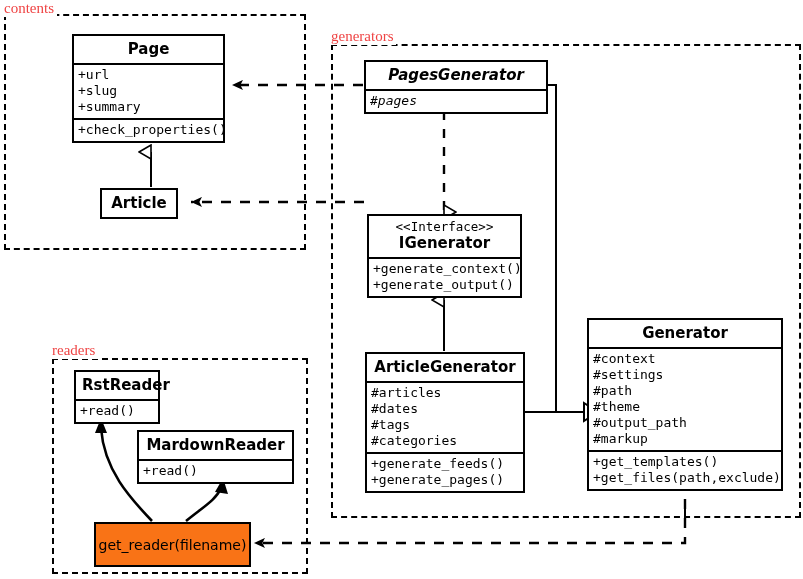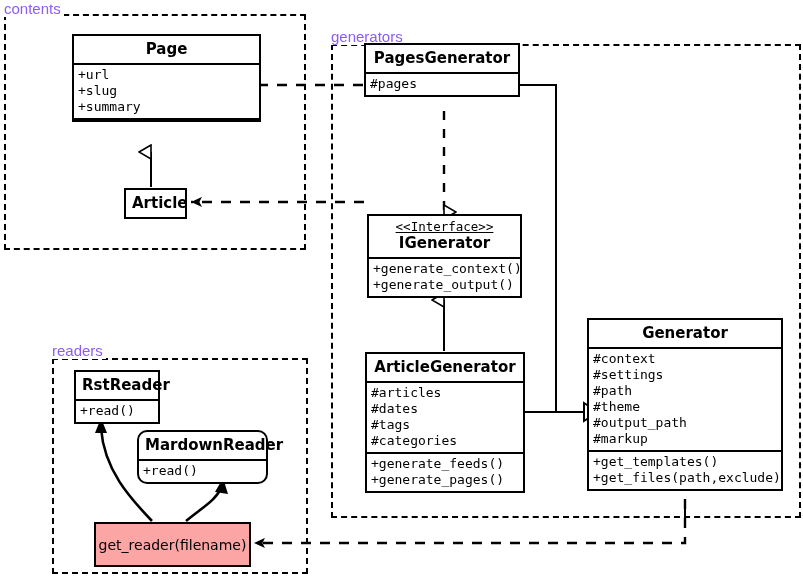--- a/index.html
+++ b/index.html
@@ -33,23 +33,23 @@
     position: absolute;
     box-sizing: border-box;
     border: 2px dashed #000;
     background: transparent;
   }
   .pkg.dashdotdot {
     border-style: dashed;
   }
   .pkg-label {
     position: absolute;
-    font-family: Liberation Sans, sans-serif;
+    font-family: Liberation Serif, serif;
     font-size: 15px;
-    color: #8b5cf6;
+    color: #ef4444;
     background: #ffffff;
     padding: 0 3px 0 2px;
     line-height: 17px;
     white-space: nowrap;
   }
 
   
   .uml {
     position: absolute;
     box-sizing: border-box;
@@ -73,69 +73,68 @@
     white-space: nowrap;
   }
   .uml .stereo {
     font-family: "DejaVu Sans Mono", monospace;
     font-weight: normal;
     font-size: 12.5px;
     text-align: center;
     padding: 3px 6px 0 6px;
     color: #000;
     white-space: nowrap;
-    text-decoration: underline;
   }
   .uml .stereo + .title {
     padding-top: 0px;
   }
   .uml .member {
     font-family: "DejaVu Sans Mono", monospace;
     font-size: 13px;
     line-height: 16px;
     padding: 0 2px 0 4px;
     color: #000;
     white-space: nowrap;
   }
   .uml .sect.members {
     padding: 2px 1px 3px 0;
   }
   .plainbox {
     position: absolute;
     box-sizing: border-box;
     border: 2px solid #000;
-    background: #fca5a5;
+    background: #f97316;
     z-index: 5;
     display: flex;
     align-items: center;
     justify-content: center;
   }
   .plainbox .lbl {
     font-family: "DejaVu Sans", sans-serif;
     font-size: 14px;
     color: #000;
     white-space: nowrap;
   }
 
   
   #pkg-contents { left: 4px;   top: 14px;  width: 302px; height: 236px; }
   #lbl-contents { left: 2px;   top: 0px; }
   #pkg-generators { left: 331px; top: 44px;  width: 470px; height: 474px; }
   #lbl-generators { left: 329px; top: 28px; }
   #pkg-readers { left: 52px;  top: 358px; width: 256px; height: 216px; }
   #lbl-readers { left: 50px;  top: 342px; }
 
-  #cls-page            { left: 72px;  top: 34px;  width: 189px; }
-  #cls-article         { left: 124px; top: 188px; width: 63px;  }
-  #cls-pagesgenerator  { left: 364px; top: 43px;  width: 156px; }
+  #cls-page            { left: 72px;  top: 34px;  width: 153px; }
+  #cls-article         { left: 100px; top: 188px; width: 78px;  }
+  #cls-pagesgenerator  { left: 364px; top: 60px;  width: 184px; font-style: italic; }
   #cls-igenerator      { left: 367px; top: 214px; width: 155px; }
   #cls-articlegenerator{ left: 365px; top: 352px; width: 160px; }
   #cls-generator       { left: 587px; top: 318px; width: 196px; }
   #cls-rstreader       { left: 74px;  top: 370px; width: 86px; }
-  #cls-mardownreader   { left: 137px; top: 430px; width: 131px; border-radius: 10px; }
+  #cls-mardownreader   { left: 137px; top: 430px; width: 157px; }
   #box-getreader       { left: 94px;  top: 522px; width: 157px; height: 45px; }
 </style>
 </head>
 <body>
 
 <div id="diagram">
 
   <div class="pkg dashdotdot" id="pkg-contents"></div>
   <div class="pkg-label" id="lbl-contents">contents</div>
 
@@ -202,20 +201,23 @@
 
   <div class="uml" id="cls-page">
     <div class="sect">
       <div class="title">Page</div>
     </div>
     <div class="sect members">
       <div class="member">+url</div>
       <div class="member">+slug</div>
       <div class="member">+summary</div>
     </div>
+    <div class="sect members last">
+      <div class="member">+check_properties()</div>
+    </div>
   </div>
 
   <div class="uml" id="cls-article">
     <div class="sect last">
       <div class="title">Article</div>
     </div>
   </div>
 
   <div class="uml" id="cls-pagesgenerator">
     <div class="sect">

